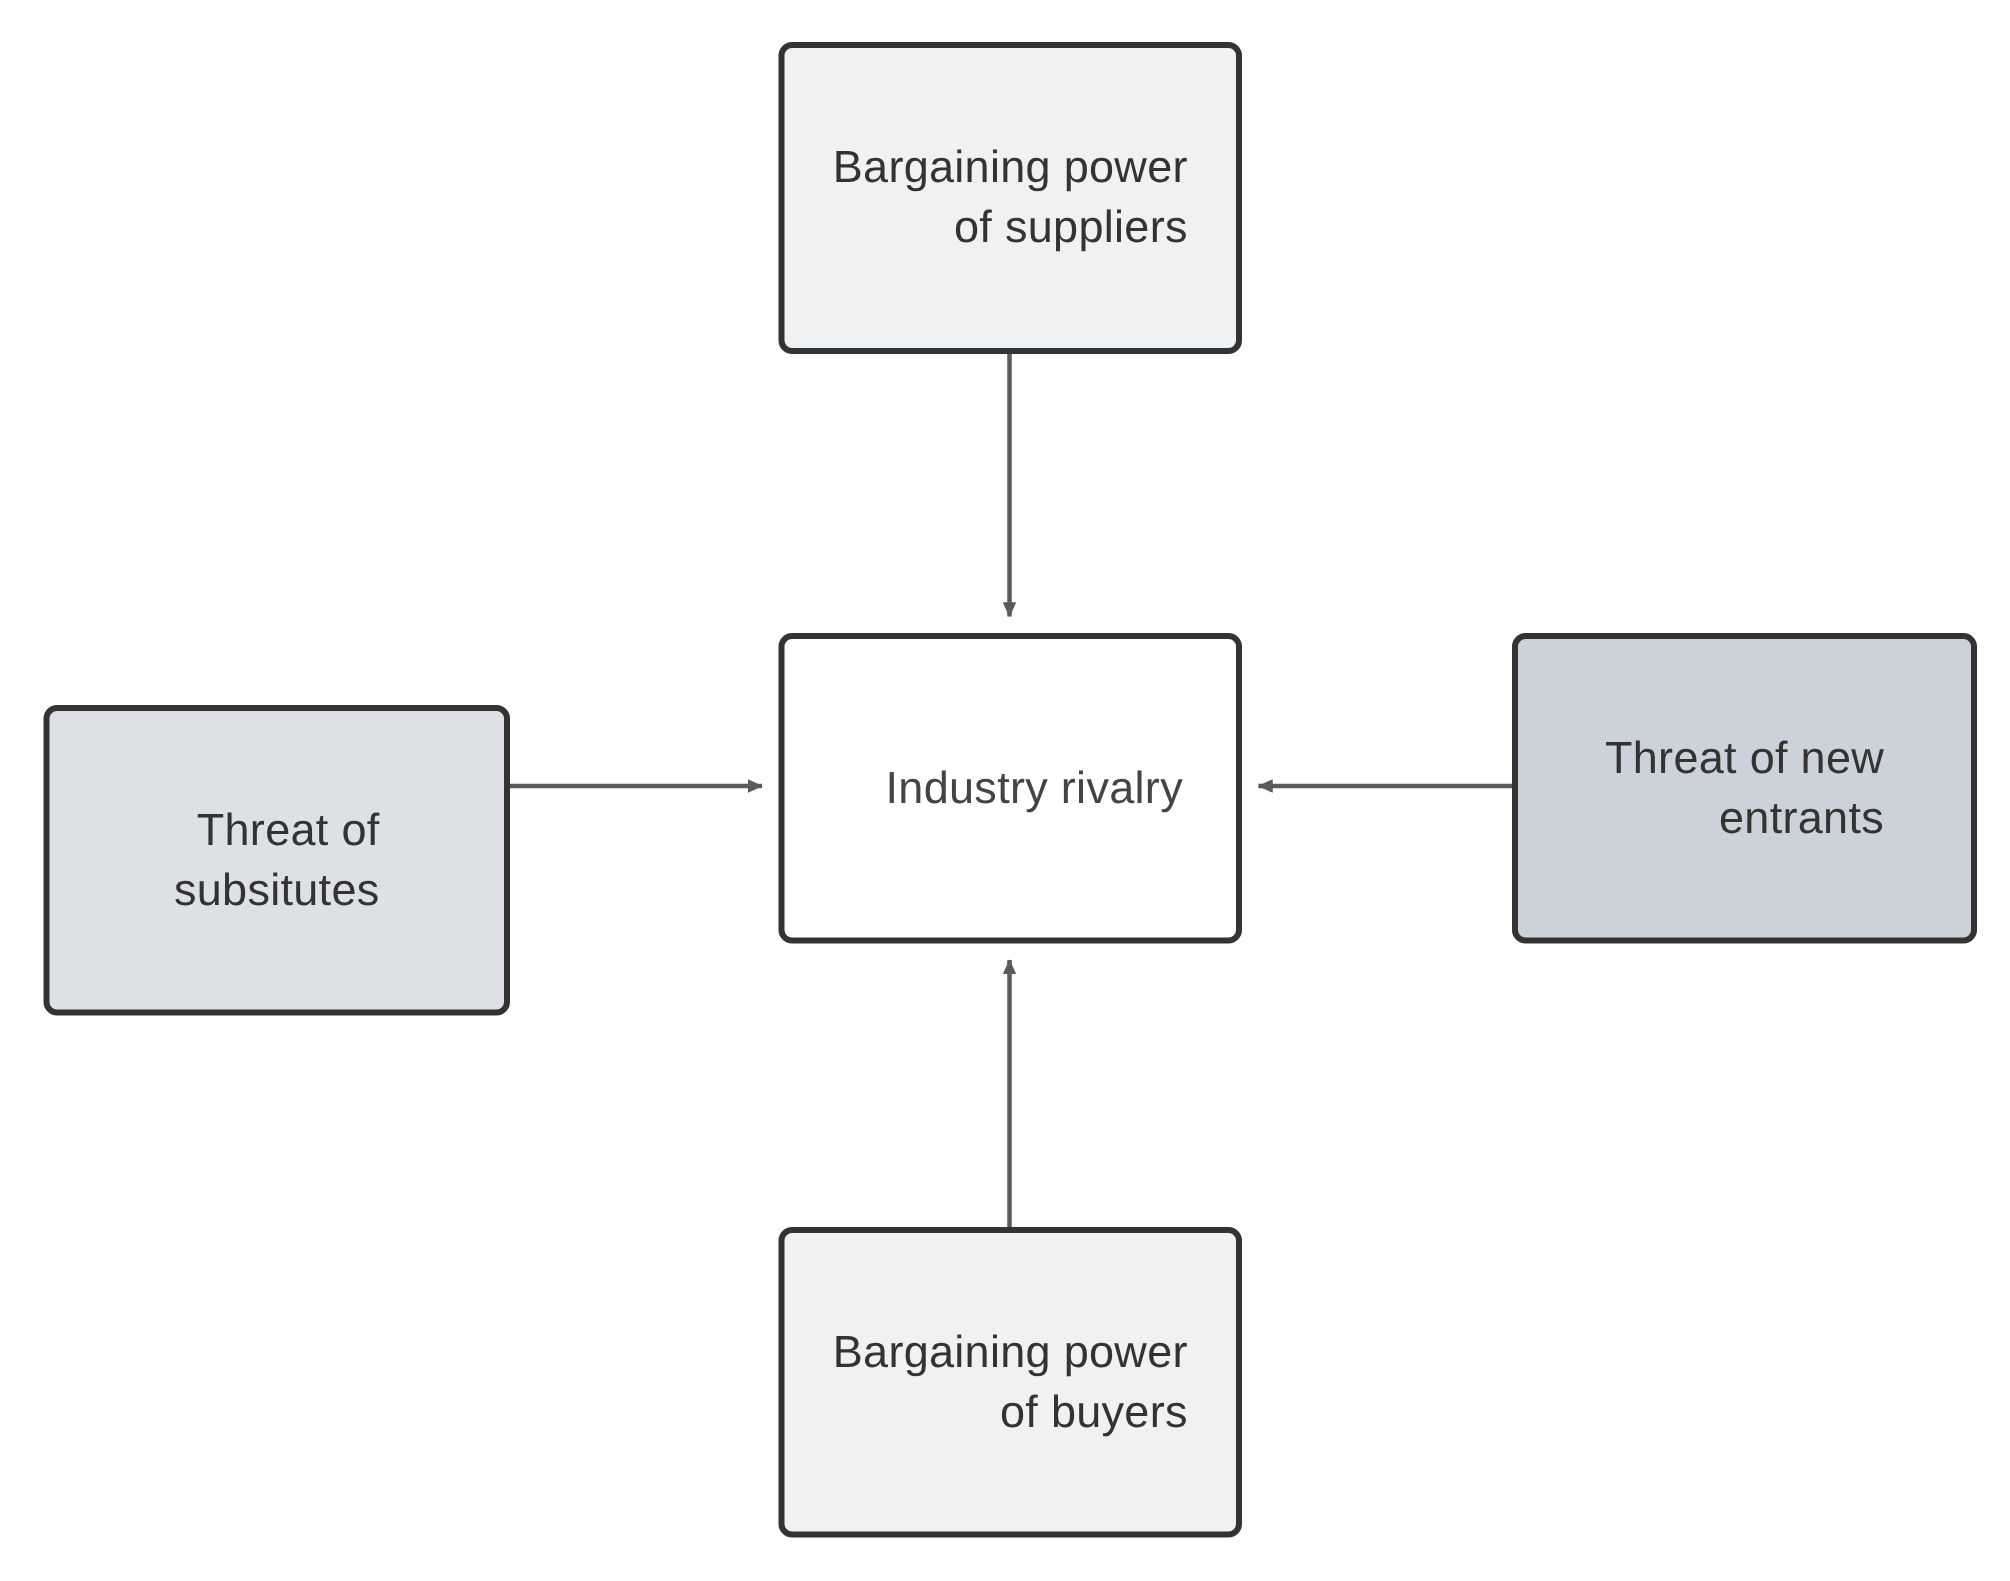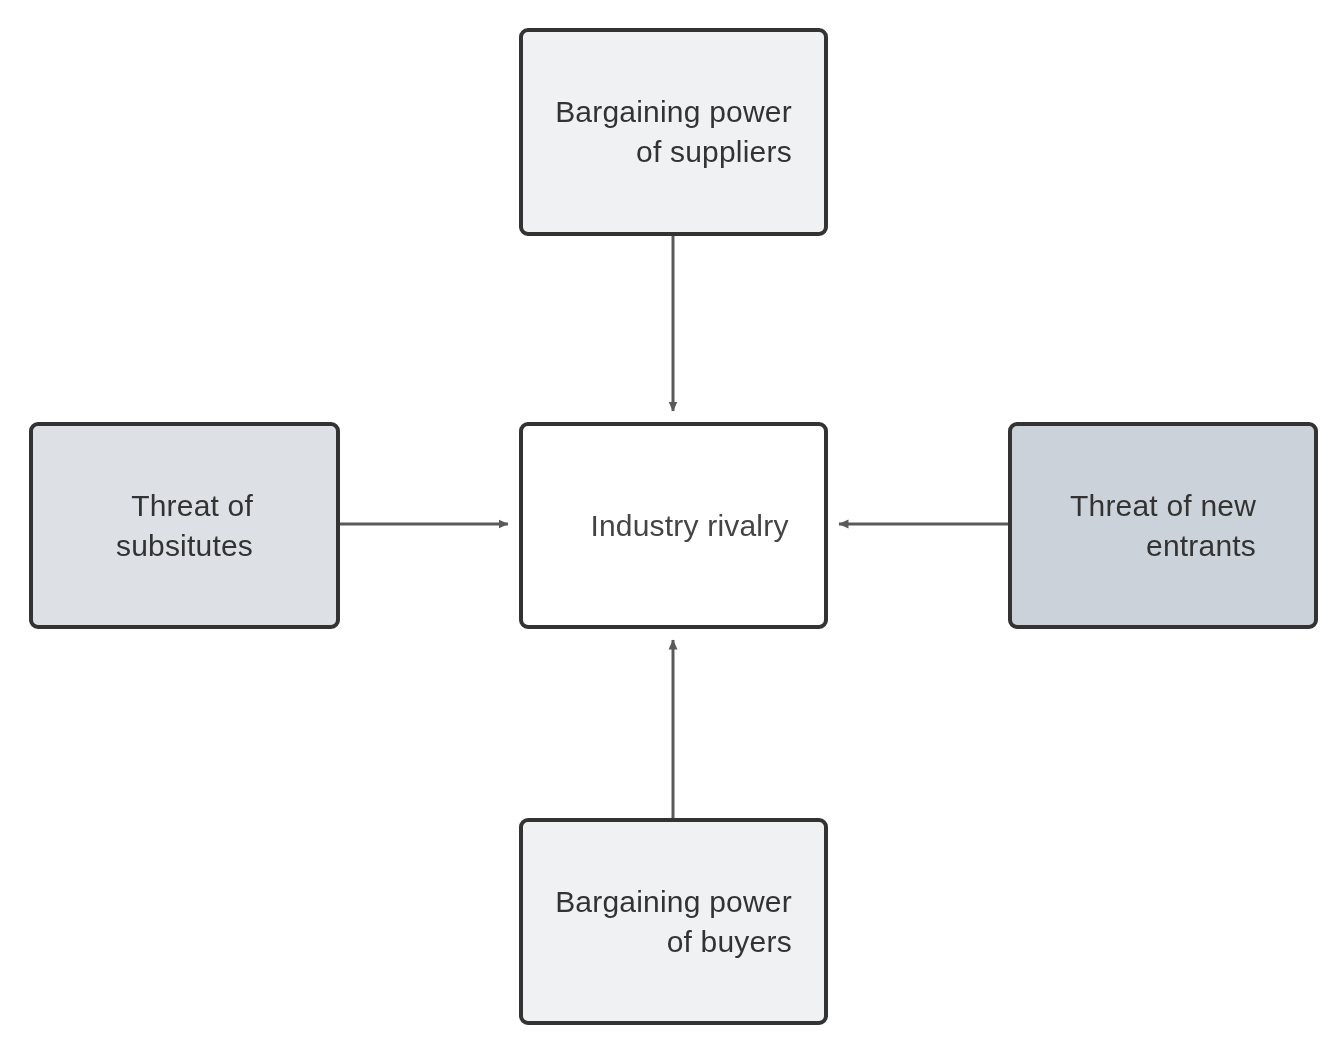--- a/index.html
+++ b/index.html
@@ -82,21 +82,21 @@
     <g>
       <line x1="673" y1="818" x2="673" y2="640" stroke="#5a5a5a" stroke-width="3" marker-end="url(#arrowhead)"></line>
     </g>
   </svg>
 
   <div class="node" id="node-suppliers" style="background:#f0f1f2;">
     <span class="label">Bargaining power
 of suppliers</span>
   </div>
 
-  <div class="node" id="node-substitutes" style="background:#dde1e6;">
+  <div class="node" id="node-substitutes" style="background:#dde1e6;margin-top:48px;">
     <span class="label">Threat of
 subsitutes</span>
   </div>
 
   <div class="node" id="node-rivalry" style="background:#ffffff; color:#444444;">
     <span class="label">Industry rivalry</span>
   </div>
 
   <div class="node" id="node-entrants" style="background:#ccd2da;">
     <span class="label">Threat of new

